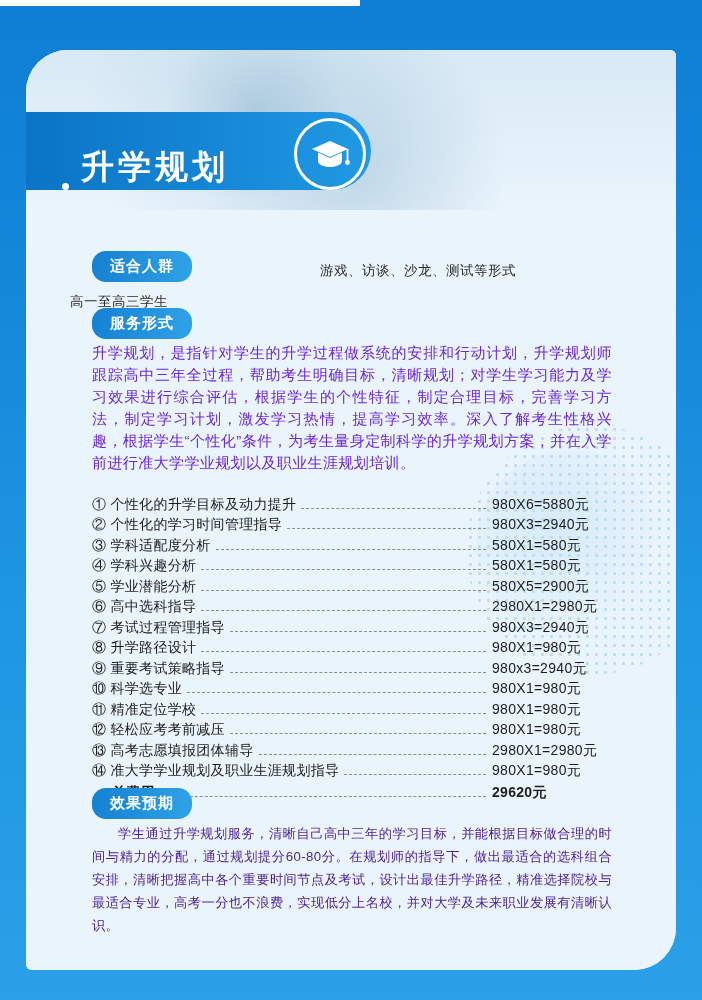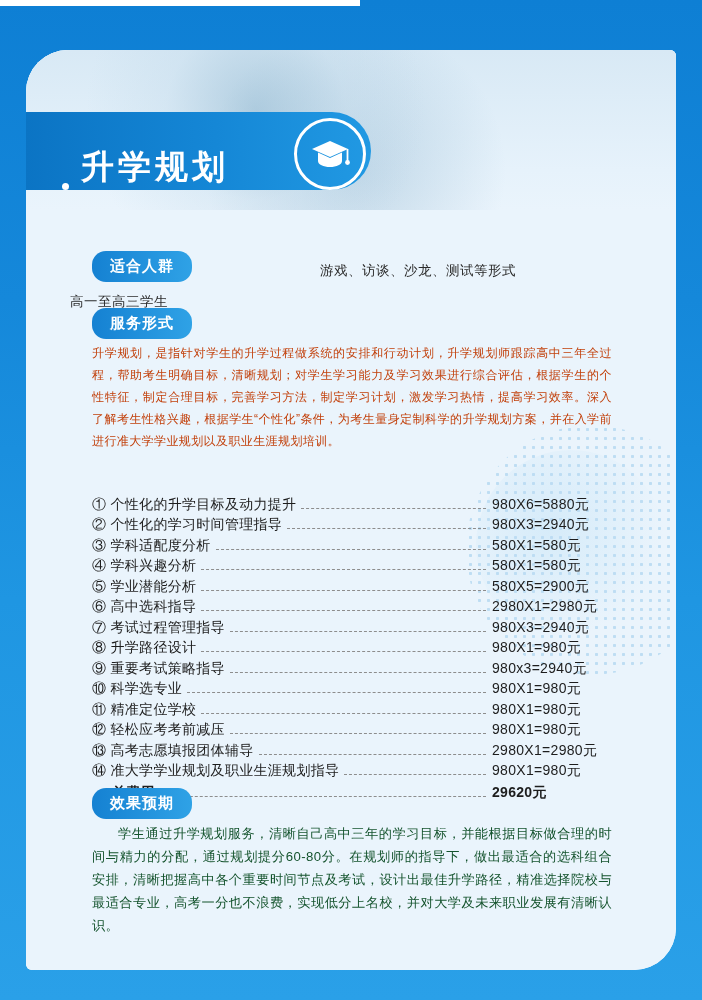--- a/index.html
+++ b/index.html
@@ -151,23 +151,23 @@
     color: #2a2a2a;
     margin-top: 11px;
     letter-spacing: 0.5px;
   }
   .sec-intro-pill { position: absolute; left: 66px; top: 258px; }
   .para {
     position: absolute;
     left: 66px;
     top: 292px;
     width: 520px;
-    font-size: 12px;
+    font-size: 15px;
     line-height: 22px;
-    color: #c2410c;
+    color: #6d28d9;
     letter-spacing: 0.4px;
     text-align: justify;
   }
   .sec-content-pill { position: absolute; left: 66px; top: 407px; }
   .list {
     position: absolute;
     left: 66px;
     top: 443px;
     width: 520px;
   }
@@ -196,21 +196,21 @@
   .li.total .label { padding-left: 20px; }
   .li.total .price { font-weight: bold; }
   .sec-effect-pill { position: absolute; left: 66px; top: 738px; text-align: center; }
   .para2 {
     position: absolute;
     left: 66px;
     top: 772px;
     width: 520px;
     font-size: 13.2px;
     line-height: 23px;
-    color: #14532d;
+    color: #4c1d95;
     letter-spacing: 0.4px;
     text-align: justify;
     text-indent: 26px;
   }
 </style>
 </head>
 <body>
 
 <div class="page">
   <div class="top-strip"></div>

